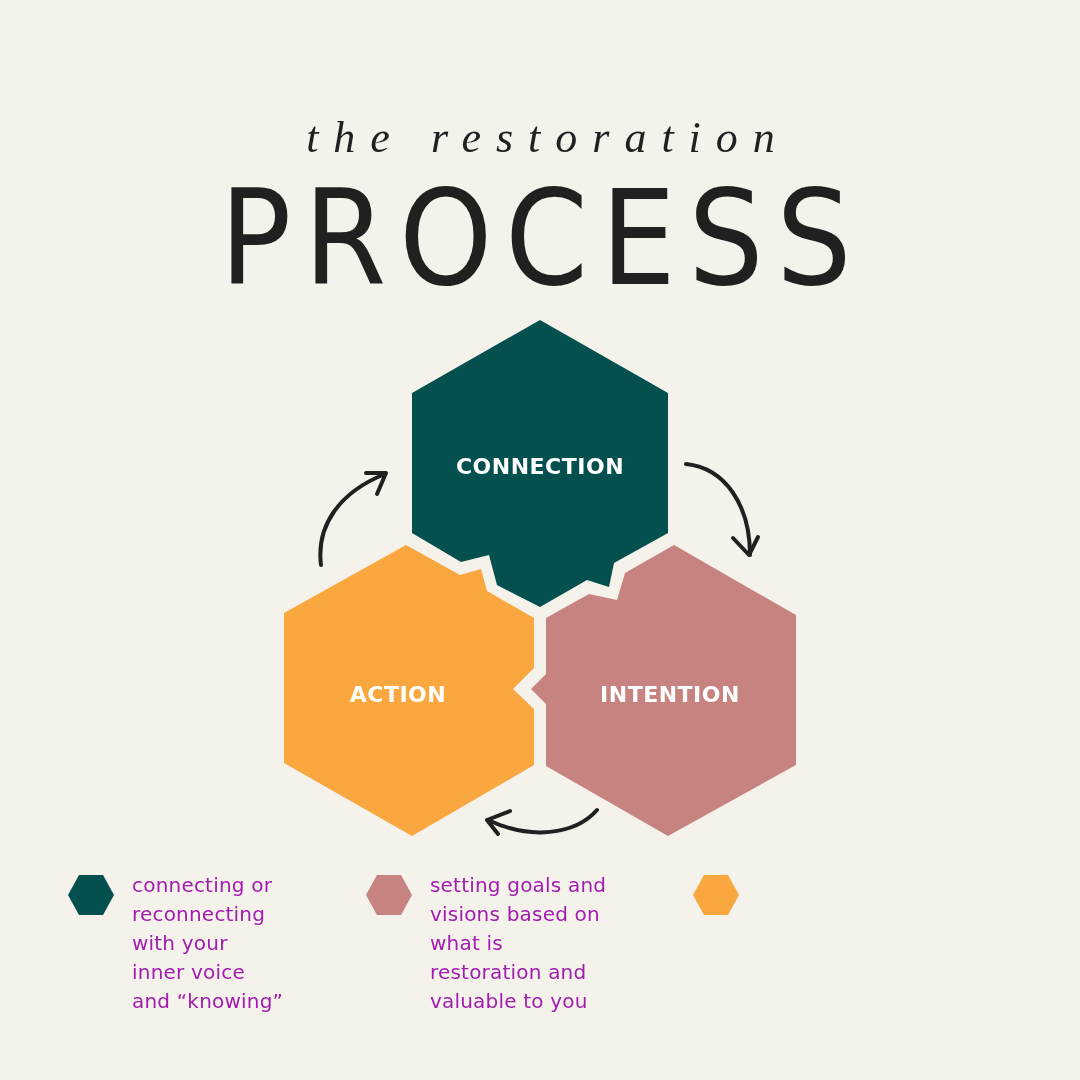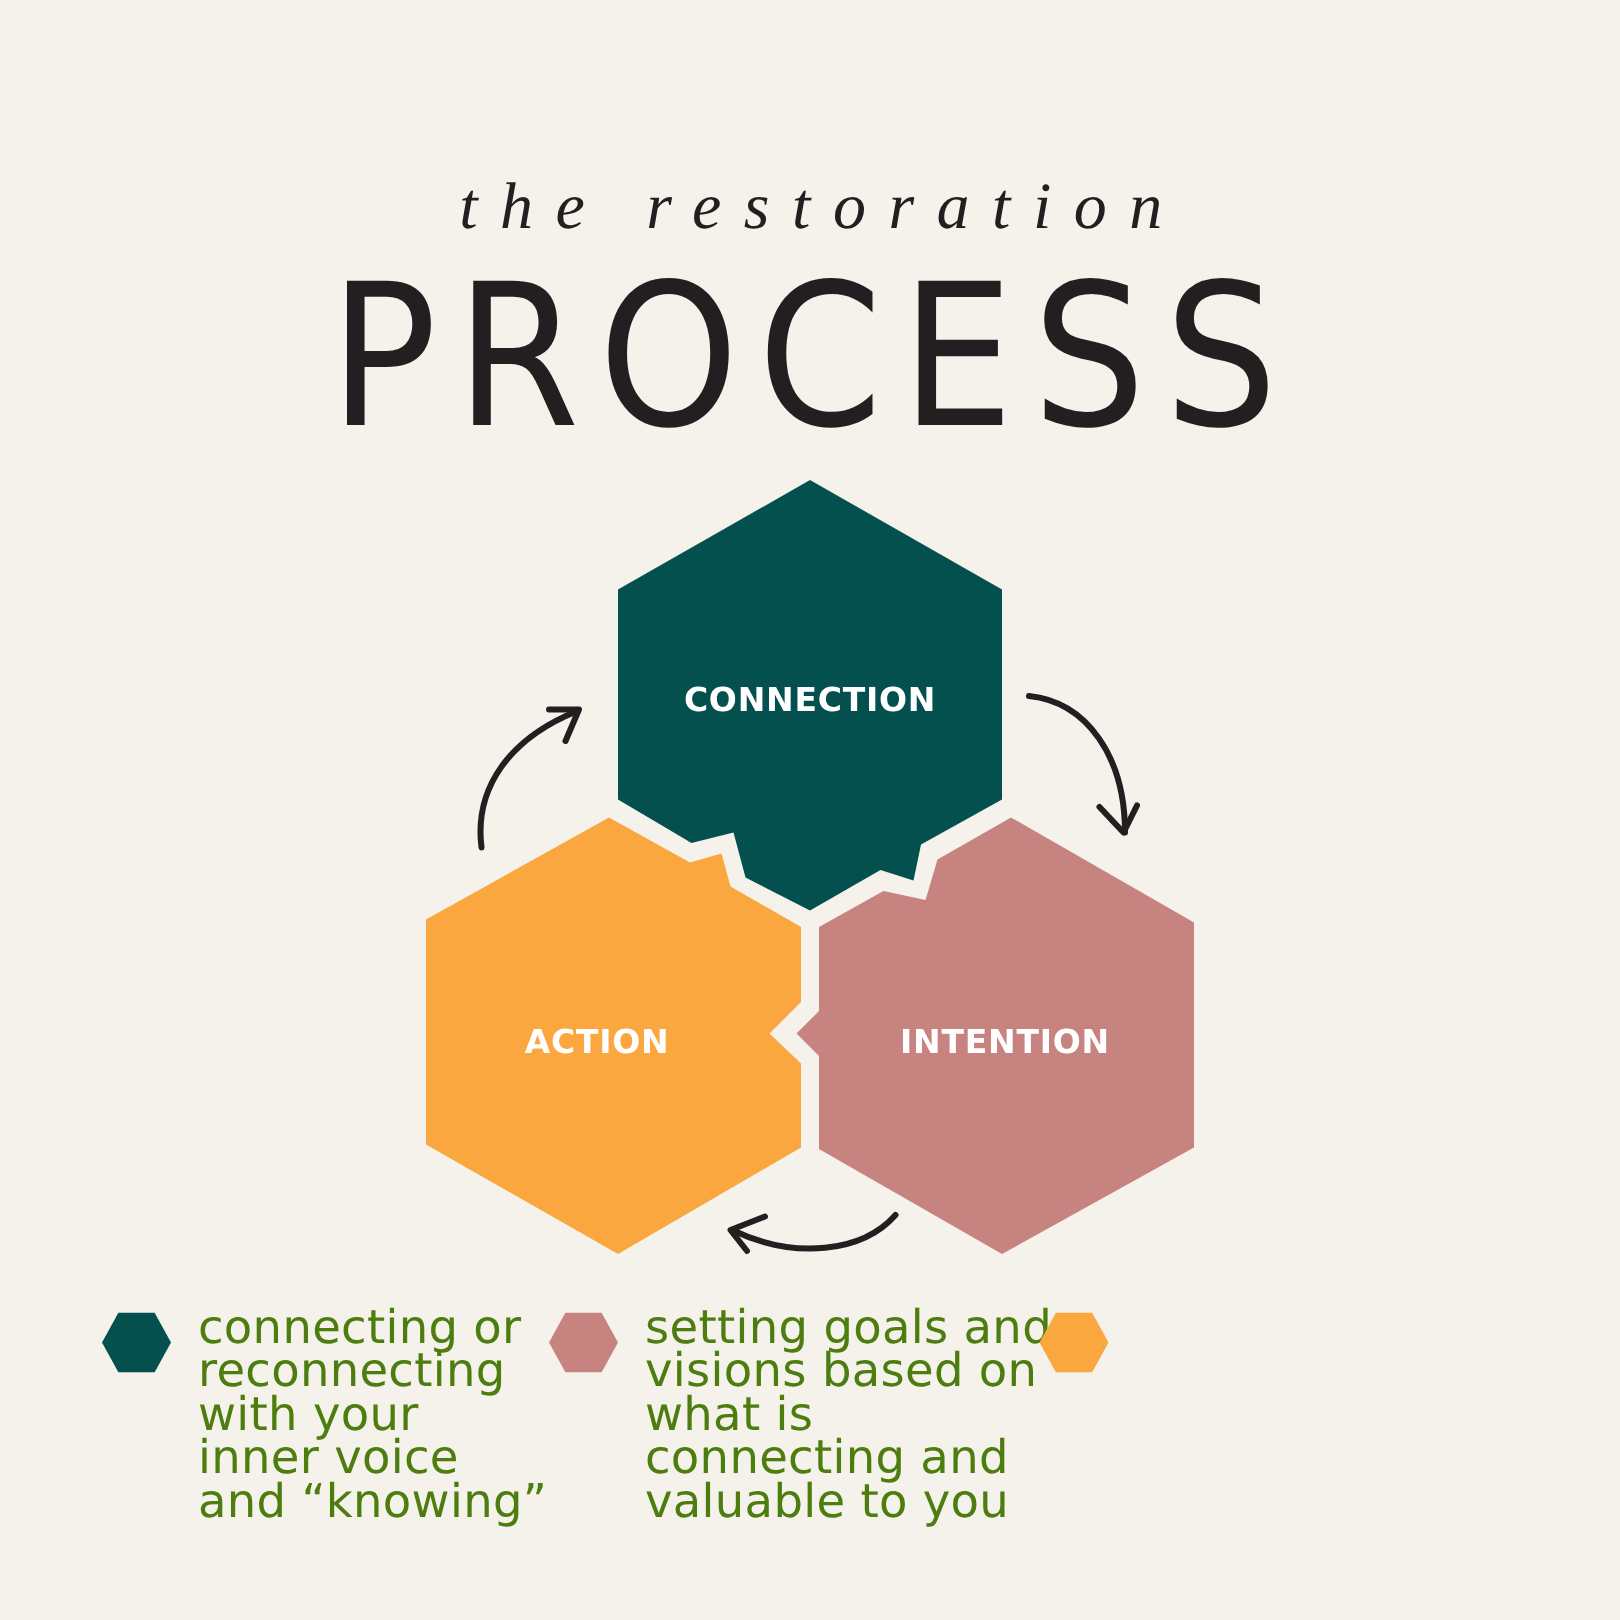--- a/index.html
+++ b/index.html
@@ -40,23 +40,23 @@
     letter-spacing: 0.5px;
   }
   .legend {
     position: absolute; top: 871px;
     display: flex; align-items: flex-start;
   }
   .legend-hex { width: 46px; height: 40px; flex: 0 0 auto; margin-top: 4px; }
   .legend-text {
     margin-left: 18px;
     font-family: "DejaVu Sans", "Liberation Sans", sans-serif;
-    font-size: 31px;
+    font-size: 20px;
     line-height: 29px;
-    color: #4d7c0f;
+    color: #a21caf;
     white-space: pre-line;
     letter-spacing: 0.2px;
   }
 </style>
 </head>
 <body>
 
 <div class="subtitle">the restoration</div>
 <div class="title">PROCESS</div>
 
@@ -104,21 +104,21 @@
 and “knowing”</div>
 </div>
 
 <div class="legend" style="left:366px;">
   <svg class="legend-hex" viewBox="0 0 46 40">
     <polygon points="11,0 35,0 46,20 35,40 11,40 0,20" fill="#c78380"></polygon>
   </svg>
   <div class="legend-text">setting goals and
 visions based on
 what is
-connecting and
+restoration and
 valuable to you</div>
 </div>
 
 <div class="legend" style="left:693px;">
   <svg class="legend-hex" viewBox="0 0 46 40">
     <polygon points="11,0 35,0 46,20 35,40 11,40 0,20" fill="#f9a73e"></polygon>
   </svg>
 </div>
 
 </body></html>

